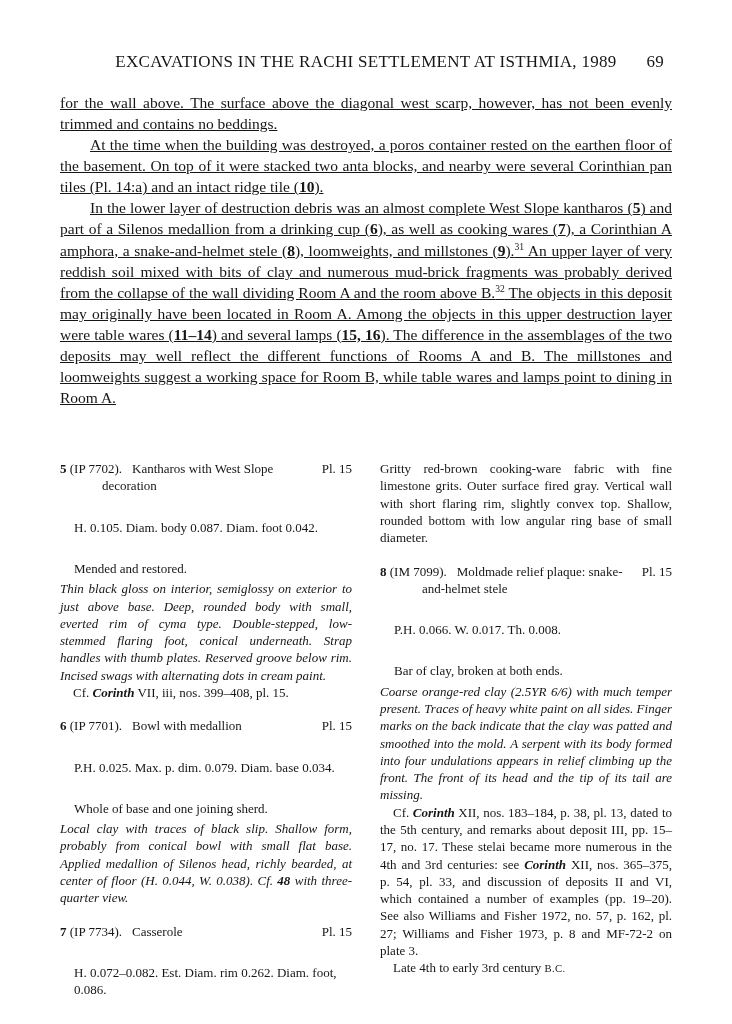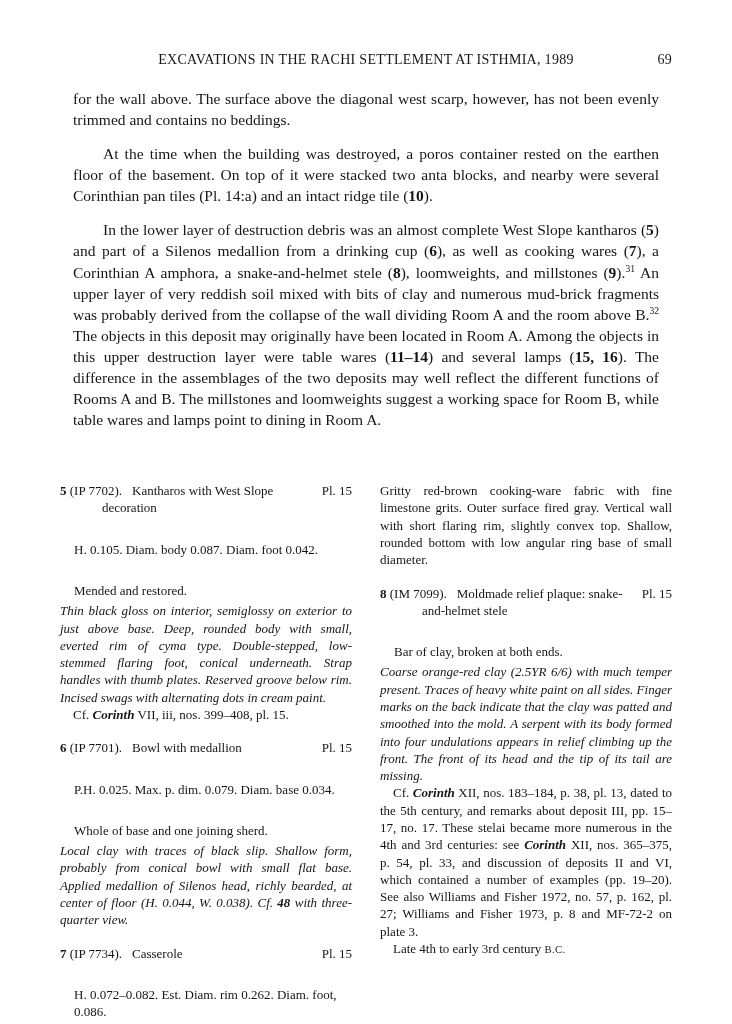--- a/index.html
+++ b/index.html
@@ -6,26 +6,26 @@
   html, body { background:#ffffff; }
   body {
     width:732px; min-height:1024px;
     font-family:"Liberation Serif", "DejaVu Serif", serif;
     color:#161616;
     position:relative; overflow:hidden;
   }
   .page { width:732px; min-height:1024px; padding:52px 60px 30px 60px; background:#fff; }
 
   
-  .running-head { position:relative; text-align:center; font-size:14px; letter-spacing:0.3px; margin-bottom:20px; }
-  .running-head .pageno { position:absolute; right:0; top:0; }
+  .running-head { position:relative; text-align:center; font-size:17px; letter-spacing:0.3px; margin-bottom:20px; }
+  .running-head .pageno { position:absolute; right:8px; top:0; }
 
   
   .bodytext { font-size:15.5px; line-height:1.36; text-align:justify; }
-  .bodytext p { margin:13px; }
+  .bodytext p { margin:0;text-decoration:underline; }
   .bodytext p.indent { text-indent:30px; }
   sup { font-size:0.62em; vertical-align:super; line-height:0; }
   b, .bold { font-weight:bold; }
 
   
   .catalog { display:flex; gap:28px; margin-top:52px; font-size:13px; line-height:1.33; }
   .catalog .col { width:292px; }
   .entry { margin-bottom:16px; }
   .entry-heading { padding-left:42px; text-indent:-42px; margin-bottom:3px; }
   .entry-heading .plate { float:right; text-indent:0; }
@@ -77,20 +77,21 @@
           <div class="meta-line">H. 0.072–0.082.  Est. Diam. rim 0.262.  Diam. foot, 0.086.</div>
           <div class="meta-line">Half of base and one side with handle mended.</div>
         </div>
       </div>
     <div class="col">
         <div class="entry">
           <p class="entry-par"><span>Gritty red-brown cooking-ware fabric with fine limestone grits.  Outer surface fired gray.  Vertical wall with short flaring rim, slightly convex top.  Shallow, rounded bottom with low angular ring base of small diameter.</span></p>
         </div>
         <div class="entry">
           <div class="entry-heading"><span class="plate">Pl. 15</span><b>8</b><span> (IM 7099).</span><span class="entry-title">Moldmade relief plaque: snake-and-helmet stele</span></div>
+          <div class="meta-line">P.H. 0.066.  W. 0.017.  Th. 0.008.</div>
           <div class="meta-line">Bar of clay, broken at both ends.</div>
           <p class="entry-par"><span>Coarse orange-red clay (2.5YR 6/6) with much temper present.  Traces of heavy white paint on all sides.  Finger marks on the back indicate that the clay was patted and smoothed into the mold.  A serpent with its body formed into four undulations appears in relief climbing up the front.  The front of its head and the tip of its tail are missing.</span></p>
           <p class="entry-par indent-sm"><span>Cf. </span><span class="ital">Corinth</span><span> XII, nos. 183–184, p. 38, pl. 13, dated to the 5th century, and remarks about deposit III, pp. 15–17, no. 17.  These stelai became more numerous in the 4th and 3rd centuries: see </span><span class="ital">Corinth</span><span> XII, nos. 365–375, p. 54, pl. 33, and discussion of deposits II and VI, which contained a number of examples (pp. 19–20).  See also Williams and Fisher 1972, no. 57, p. 162, pl. 27; Williams and Fisher 1973, p. 8 and MF-72-2 on plate 3.</span></p>
           <p class="entry-par indent-sm"><span>Late 4th to early 3rd century </span><span class="smallcaps">B.C.</span></p>
         </div>
       </div>
   </div>
 
   <div class="footnotes">
       <div class="footnote"><sup>31</sup> Lot 89-122.</div>

